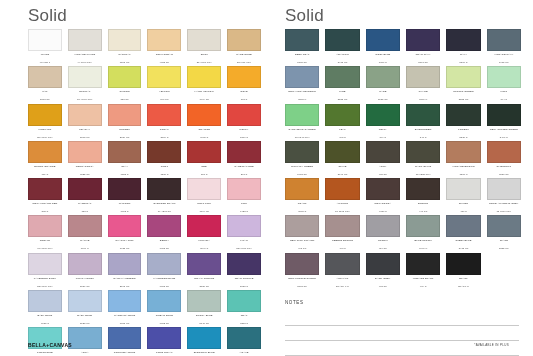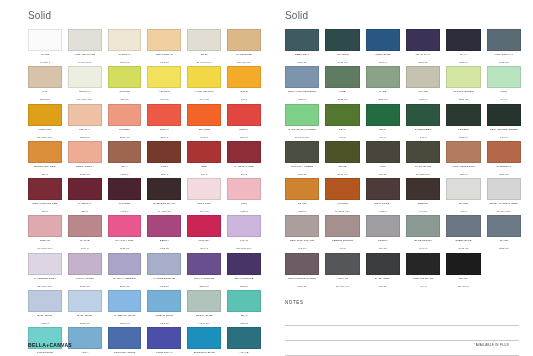--- a/index.html
+++ b/index.html
@@ -19,21 +19,21 @@
   }
   .panel {
     position: relative;
     height: 356px;
     padding: 9px 12px 0 28px;
   }
   .panel-left { width: 273px; }
   .panel-right { width: 260px; padding-left: 12px; }
 
   .panel-title {
-    font-size: 10px;
+    font-size: 17px;
     font-weight: 400;
     color: #5b5b5b;
     letter-spacing: 0.2px;
     margin: 0 0 7px 0;
     line-height: 13px;
   }
 
   .grid {
     display: grid;
     grid-template-columns: repeat(6, 1fr);

